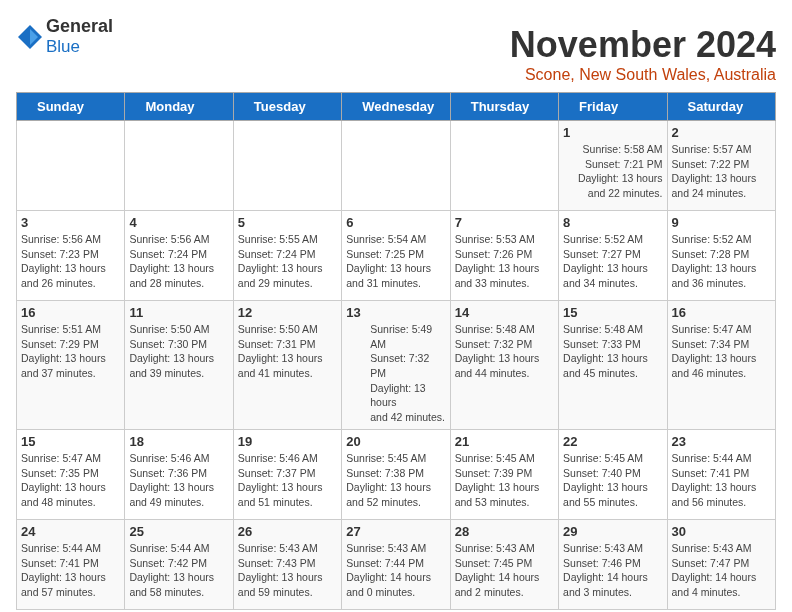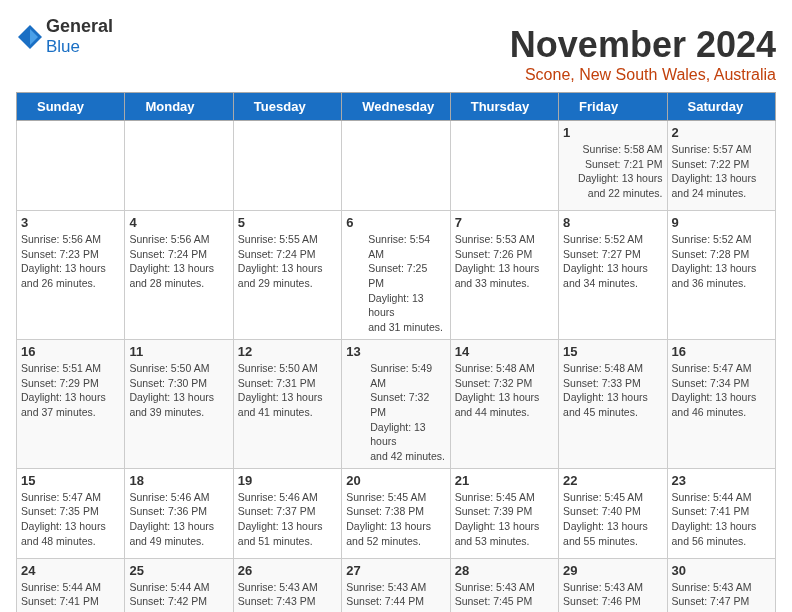--- a/index.html
+++ b/index.html
@@ -160,21 +160,21 @@
         </td>
         <td>
           <span class="day-num">5</span>
           <div class="day-info" style="white-space: pre-line;">Sunrise: 5:55 AM
 Sunset: 7:24 PM
 Daylight: 13 hours
 and 29 minutes.</div>
         </td>
         <td>
           <span class="day-num">6</span>
-          <div class="day-info" style="white-space: pre-line; margin-left: 22px;">Sunrise: 5:54 AM
+          <div class="day-info" style="white-space: pre-line;">Sunrise: 5:54 AM
 Sunset: 7:25 PM
 Daylight: 13 hours
 and 31 minutes.</div>
         </td>
         <td>
           <span class="day-num">7</span>
           <div class="day-info" style="white-space: pre-line;">Sunrise: 5:53 AM
 Sunset: 7:26 PM
 Daylight: 13 hours
 and 33 minutes.</div>

